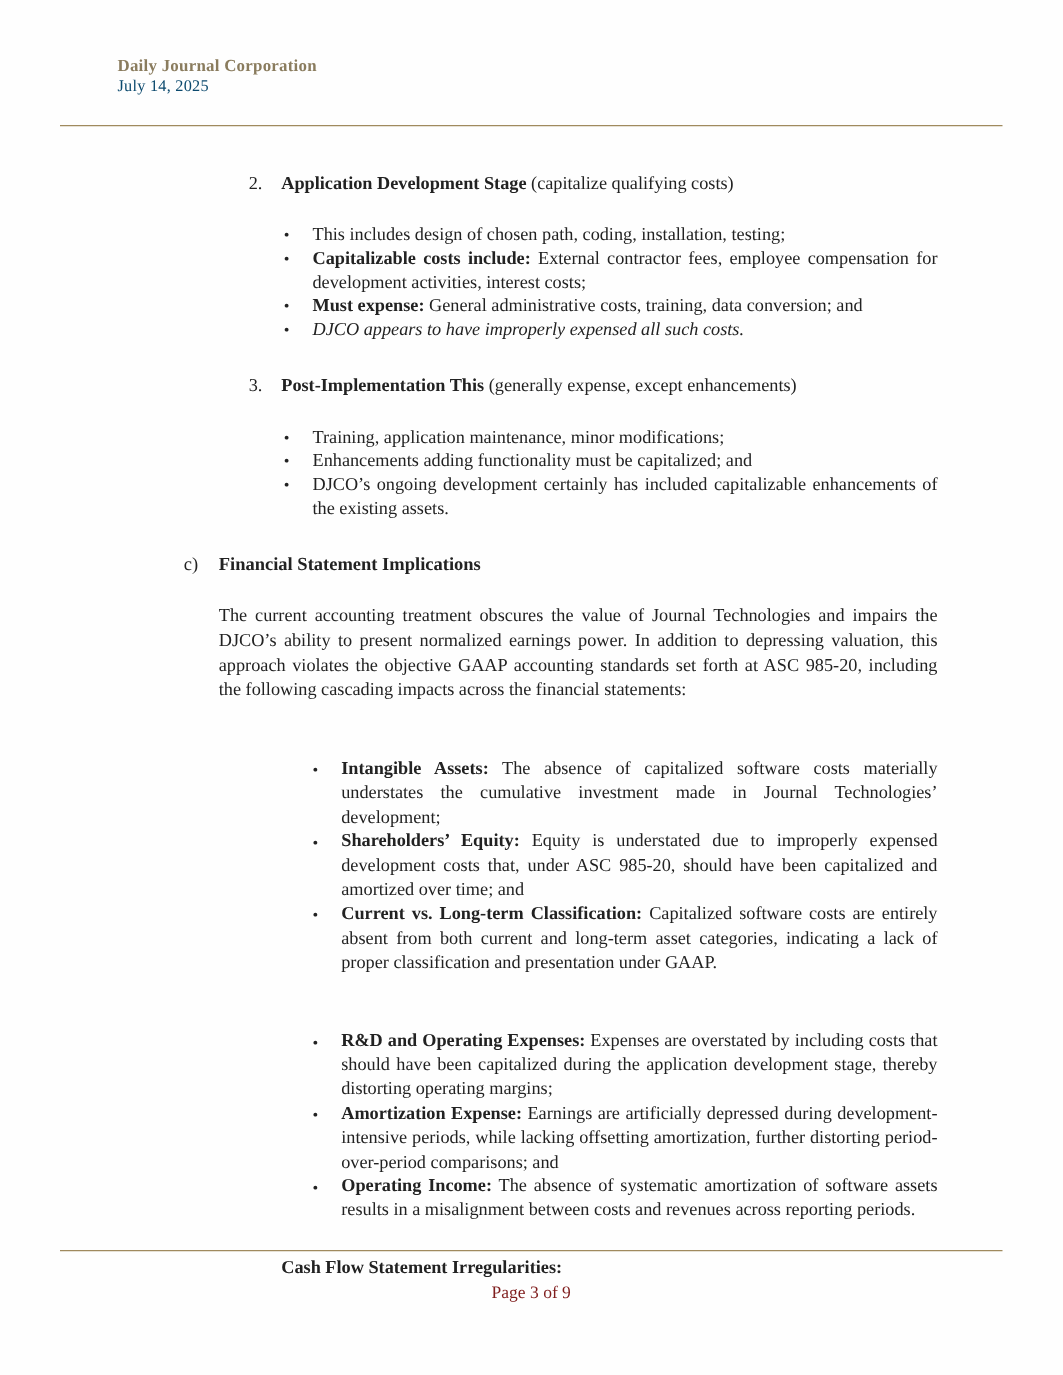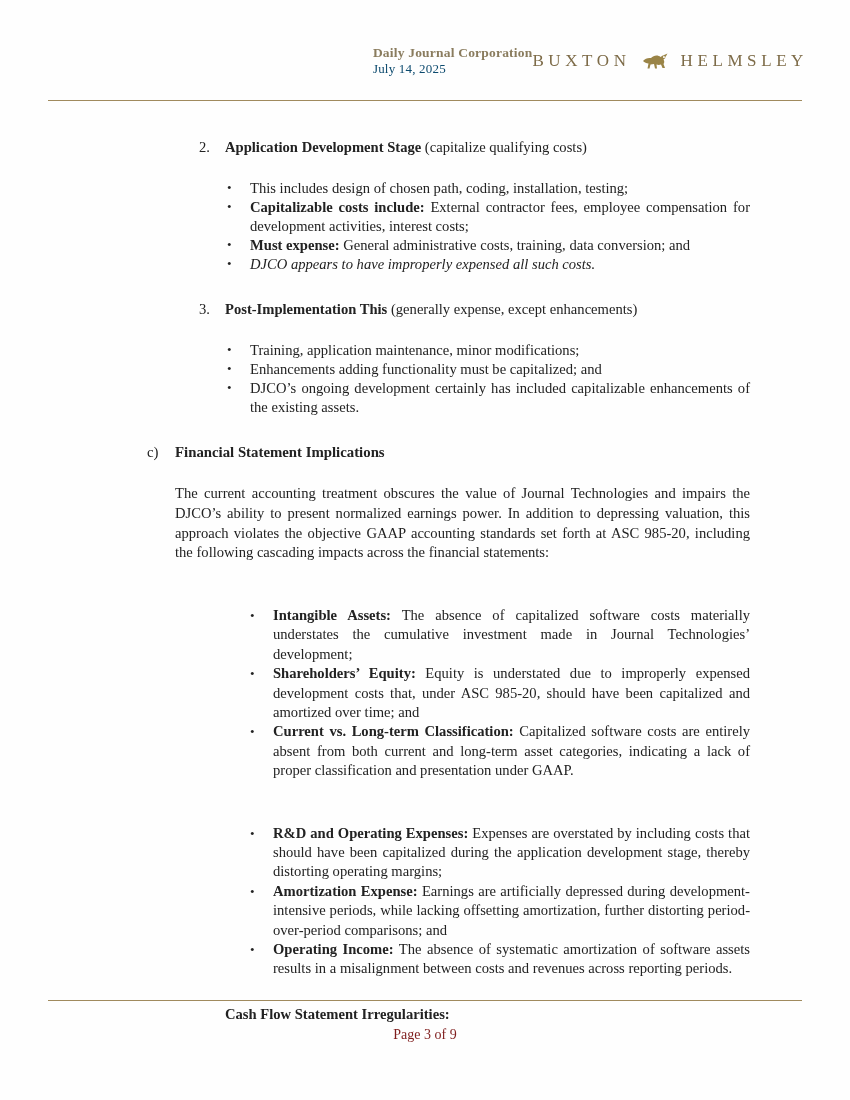--- a/index.html
+++ b/index.html
@@ -14,27 +14,27 @@
     background: #fefefe;
     font-family: "Liberation Serif", "DejaVu Serif", serif;
     color: #222222;
     overflow: hidden;
     box-sizing: border-box;
   }
 
   
   .header {
     position: absolute;
-    left: 56px;
+    left: 44px;
     top: 44px;
     width: 754px;
     height: 52px;
     display: flex;
     align-items: flex-start;
-    justify-content: flex-end;
+    justify-content: space-between;
   }
   .header-left {
     padding-left: 50px;
     line-height: 1.28;
   }
   .doc-company {
     font-size: 13.5px;
     font-weight: 600;
     color: #8a7c5e;
     letter-spacing: 0.2px;
@@ -185,30 +185,20 @@
 </head>
 <body>
 
 <div class="page">
 
   <div class="header">
     <div class="header-left">
       <div class="doc-company">Daily Journal Corporation</div>
       <div class="doc-date">July 14, 2025</div>
     </div>
-    <div class="brand">
-      <span class="brand-word">BUXTON</span>
-      <span class="brand-mark">
-        <svg viewBox="0 0 60 40" width="30" height="22" aria-hidden="true">
-          <path fill="#9a8447" d="M4 20 C8 15 14 13 20 14 C23 11 27 9 31 9 C34 9 37 10 39 12 L45 8 L44 14 L50 13 L45 17 C47 20 47 23 45 26 L48 34 L43 34 L40 27 C37 28 34 28 31 27 L32 35 L28 35 L26 26 L19 27 L17 35 L13 35 L15 25 C11 25 7 23 4 20 Z"></path>
-          <path fill="#9a8447" d="M44 9 L53 5 L49 12 Z"></path>
-        </svg>
-      </span>
-      <span class="brand-word">HELMSLEY</span>
-    </div>
   </div>
   <div class="rule rule-top"></div>
 
   <div class="content">
 
     <div class="numitem">
       <span class="marker">2.</span>
       <span class="body"><b>Application Development Stage</b><span> (capitalize qualifying costs)</span></span>
     </div>
 

